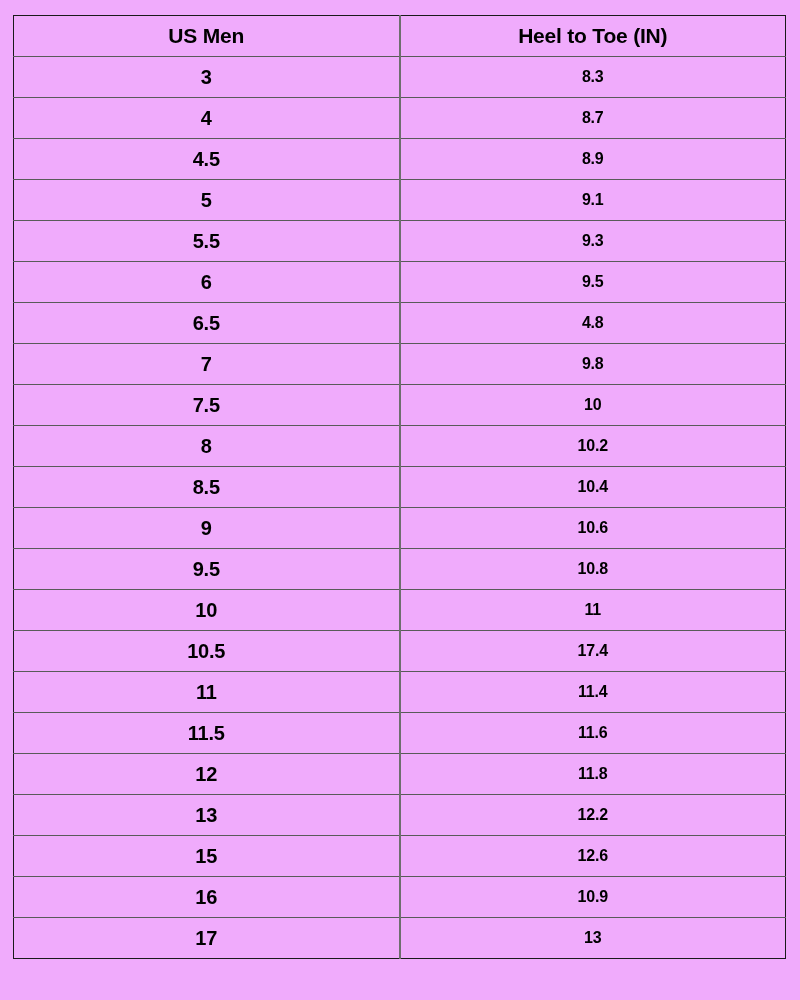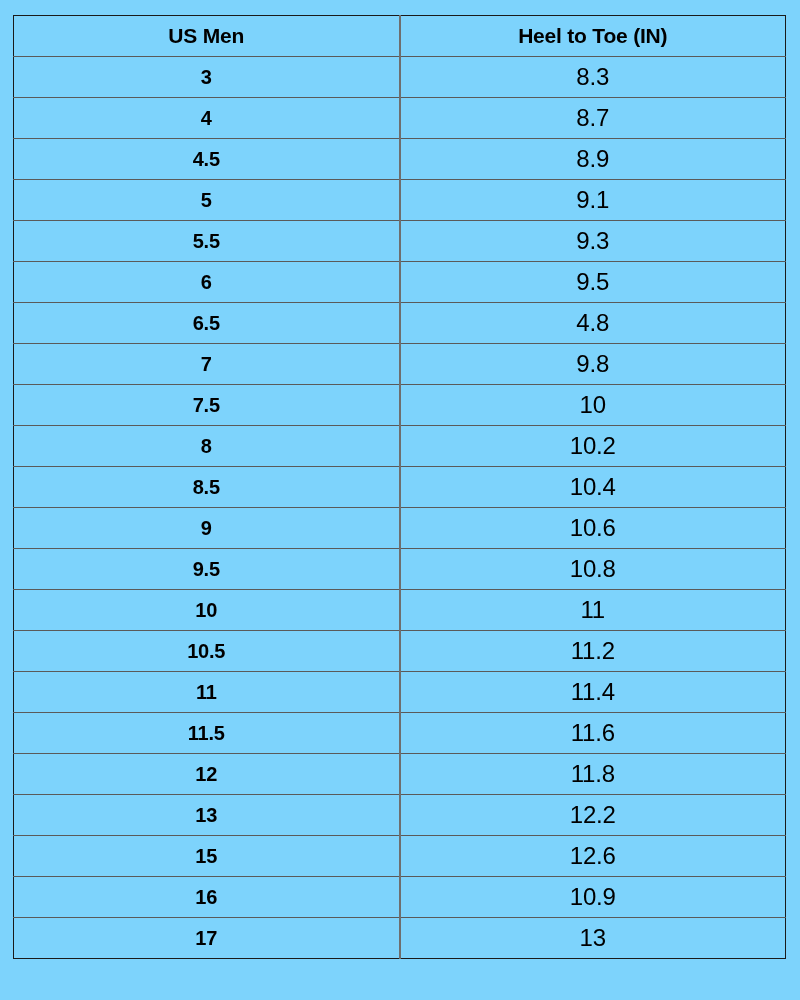--- a/index.html
+++ b/index.html
@@ -12,21 +12,21 @@
     height: 1000px;
     font-family: "Liberation Sans", sans-serif;
     color: #000000;
     overflow: hidden;
   }
 
   .sheet {
     position: relative;
     width: 800px;
     height: 1000px;
-    background: #7dd3fc;
+    background: #f0abfc;
   }
 
   .size-table {
     position: absolute;
     left: 13px;
     top: 15px;
     width: 772px;
     border-collapse: collapse;
     table-layout: fixed;
     border: 1.5px solid #1a1a1a;
@@ -66,22 +66,22 @@
     letter-spacing: -0.2px;
   }
 
   .size-table td.cell-left {
     font-size: 20px;
     font-weight: bold;
     letter-spacing: -0.2px;
   }
 
   .size-table td.cell-right {
-    font-size: 24px;
-    font-weight: normal;
+    font-size: 16px;
+    font-weight: bold;
     letter-spacing: -0.2px;
   }
 </style>
 </head>
 <body>
 
 <div class="sheet">
 
   <table class="size-table">
     <colgroup>
@@ -146,21 +146,21 @@
         <tr>
           <td class="cell-left">9.5</td>
           <td class="cell-right">10.8</td>
         </tr>
         <tr>
           <td class="cell-left">10</td>
           <td class="cell-right">11</td>
         </tr>
         <tr>
           <td class="cell-left">10.5</td>
-          <td class="cell-right">11.2</td>
+          <td class="cell-right">17.4</td>
         </tr>
         <tr>
           <td class="cell-left">11</td>
           <td class="cell-right">11.4</td>
         </tr>
         <tr>
           <td class="cell-left">11.5</td>
           <td class="cell-right">11.6</td>
         </tr>
         <tr>

